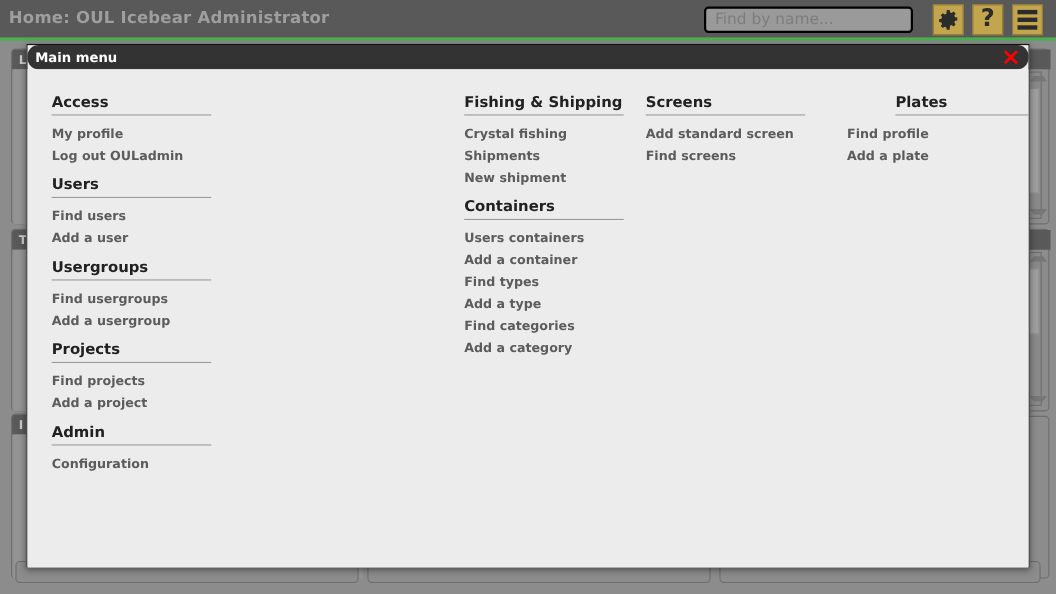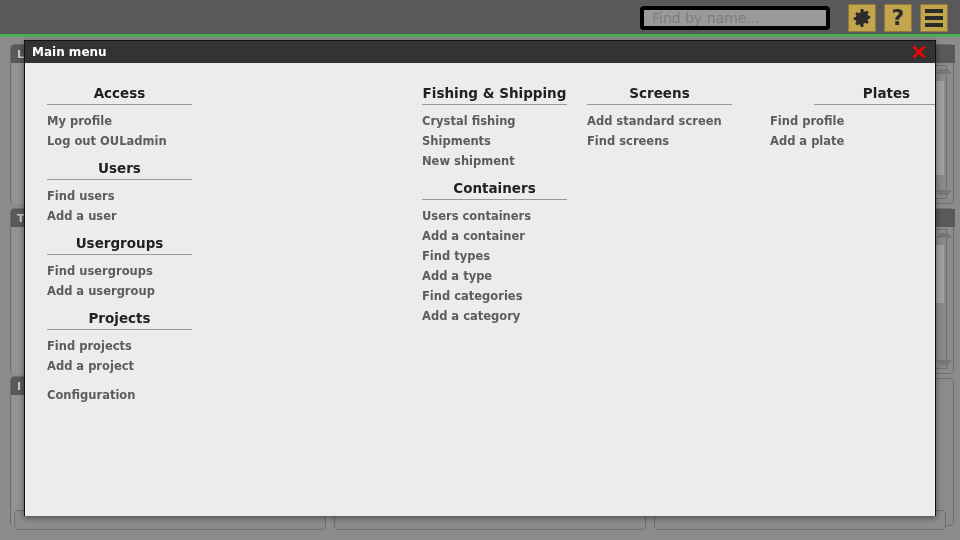--- a/index.html
+++ b/index.html
@@ -41,21 +41,21 @@
     font-weight: bold;
     color: #9e9e9e;
     letter-spacing: .2px;
     white-space: nowrap;
   }
   .search-box {
     position: absolute;
     left: 640px; top: 6px;
     width: 190px; height: 24px;
     background: #9a9a9a;
-    border: 4px solid #000000;
+    border: 2px solid #000000;
     border-radius: 4px;
     box-sizing: border-box;
     padding: 0 8px;
     font-family: "DejaVu Sans", "Liberation Sans", sans-serif;
     font-size: 14px;
     color: #5d5d5d;
     outline: none;
   }
   .search-box::placeholder { color: #7d7d7d; }
 
@@ -183,20 +183,21 @@
     height: 22px;
     background: #333333;
     color: #ffffff;
     font-size: 12px;
     font-weight: bold;
     line-height: 22px;
     padding-left: 7px;
     box-sizing: border-box;
     user-select: none;
     cursor: move;
+    border-radius: 10px;
   }
   .dialog-close {
     position: absolute;
     right: 6px; top: 1px;
     width: 20px; height: 20px;
     display: flex;
     align-items: center;
     justify-content: center;
     cursor: pointer;
   }
@@ -221,21 +222,20 @@
   .menu-group:last-child { margin-bottom: 0; }
 
   .menu-heading {
     font-size: 13.5px;
     font-weight: bold;
     color: #212121;
     padding-bottom: 3px;
     border-bottom: 1px solid #9a9a9a;
     margin-bottom: 6px;
     white-space: nowrap;
-    text-align: center;
   }
   .menu-col.c1 .menu-heading { width: 145px; }
   .menu-col.c2 .menu-heading { width: 145px; }
   .menu-col.c3 .menu-heading { width: 145px; margin-left: 44px; }
   .menu-col.c0 .menu-heading { width: 145px; }
 
   .menu-item {
     display: block;
     font-size: 11.5px;
     font-weight: bold;
@@ -303,20 +303,21 @@
     </div>
 
     <div class="bg-panel" style="left:908px; top:378px; width:46px; height:148px;"></div>
 
     <div class="bg-foot" style="left:14px; top:510px; width:312px; height:20px;"></div>
     <div class="bg-foot" style="left:334px; top:510px; width:312px; height:20px;"></div>
     <div class="bg-foot" style="left:654px; top:510px; width:292px; height:20px;"></div>
   </div>
 
   <div class="topbar">
+    <div class="app-title">Home: OUL Icebear Administrator</div>
 
     <input class="search-box" type="text" placeholder="Find by name..." style="">
 
     <div class="icon-btn gear">
       <span>
         <svg width="20" height="20" viewBox="0 0 20 20">
           <path fill="#2b2b2b" d="M10 6.4a3.6 3.6 0 1 0 0 7.2 3.6 3.6 0 0 0 0-7.2zm0 5.3a1.7 1.7 0 1 1 0-3.4 1.7 1.7 0 0 1 0 3.4z"></path>
           <path fill="#2b2b2b" d="M8.7 1h2.6l.35 2.1 1.5.62 1.75-1.2 1.85 1.85-1.2 1.75.62 1.5 2.1.35v2.6l-2.1.35-.62 1.5 1.2 1.75-1.85 1.85-1.75-1.2-1.5.62L11.3 19H8.7l-.35-2.1-1.5-.62-1.75 1.2L3.25 15.6l1.2-1.75-.62-1.5L1.73 12v-2.6l2.1-.35.62-1.5-1.2-1.75L5.1 3.95l1.75 1.2 1.5-.62L8.7 1z"></path>
         </svg>
       </span>
@@ -363,20 +364,21 @@
           <div class="menu-heading">Usergroups</div>
           <a class="menu-item">Find usergroups</a>
           <a class="menu-item">Add a usergroup</a>
         </div>
         <div class="menu-group">
           <div class="menu-heading">Projects</div>
           <a class="menu-item">Find projects</a>
           <a class="menu-item">Add a project</a>
         </div>
         <div class="menu-group">
+          <div class="menu-heading">Admin</div>
           <a class="menu-item">Configuration</a>
         </div>
       </div>
 
       <div class="menu-col c1">
         <div class="menu-group">
           <div class="menu-heading">Fishing &amp; Shipping</div>
           <a class="menu-item">Crystal fishing</a>
           <a class="menu-item">Shipments</a>
           <a class="menu-item">New shipment</a>

